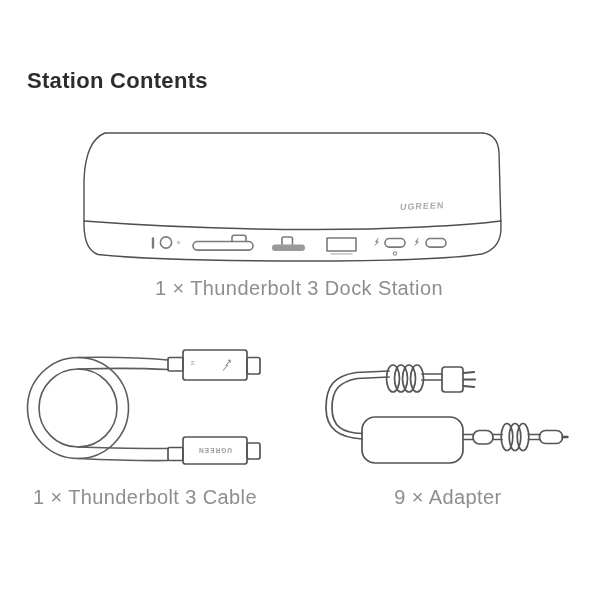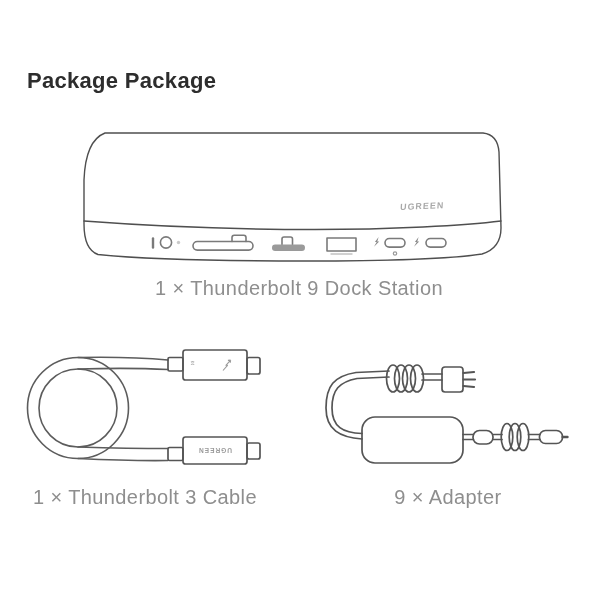--- a/index.html
+++ b/index.html
@@ -26,21 +26,21 @@
   .brand{
     font-family:"Liberation Sans", sans-serif;
     font-weight:700;
   }
 </style>
 </head>
 <body>
 
 <div>
 
-  <h1 class="title">Package Package</h1>
+  <h1 class="title">Station Contents</h1>
 
   <svg class="dock-svg" width="440" height="140" viewBox="0 0 440 140">
     <g fill="none" stroke="#4f4f4f" stroke-width="1.4" stroke-linecap="round" stroke-linejoin="round">
       <path d="M 25,5 L 403,5 C 413,6 418,12 419,24 L 421,100 C 421,114 415,122 402,126
                C 372,130.5 310,133 225,133 C 150,133 62,131 18,126.5
                C 8,123 4,112 4,96 L 4,52 C 5,26 12,10 25,5 Z"></path>
       <path d="M 4,93 C 90,99.5 170,101.5 235,101.5 C 310,101.5 386,97.5 421,93"></path>
     </g>
 
     <text class="brand" transform="translate(320 82) rotate(-2.5) skewX(-6)" font-size="8.8" letter-spacing="1.1" fill="#a8a8a8">UGREEN</text>
@@ -69,21 +69,21 @@
       <g>
         <rect x="305" y="110.5" width="20" height="8.6" rx="4.3"></rect>
         <circle cx="315" cy="125.5" r="1.7" stroke="#9a9a9a" stroke-width="1.2"></circle>
       </g>
 
       <path stroke="none" fill="#8a8a8a" transform="translate(334 109)" d="M4.6,0 L0.9,5.0 L2.7,5.0 L0,9.8 L5.2,4.6 L3.3,4.6 Z"></path>
       <rect x="346" y="110.5" width="20" height="8.6" rx="4.3"></rect>
     </g>
   </svg>
 
-  <div class="caption cap-dock">1 × Thunderbolt 9 Dock Station</div>
+  <div class="caption cap-dock">1 × Thunderbolt 3 Dock Station</div>
 
   <svg class="cable-svg" width="260" height="150" viewBox="0 0 260 150">
     <g fill="none" stroke="#5c5c5c" stroke-width="1.6" stroke-linecap="round" stroke-linejoin="round">
       <circle cx="58" cy="78" r="50.5"></circle>
       <circle cx="58" cy="78" r="39"></circle>
 
       <path d="M 58,27.5 Q 110,26.5 148,30"></path>
       <path d="M 58,39 Q 110,37.5 148,39.5"></path>
 
       <path d="M 58,117 Q 110,118.5 148,118.5"></path>

